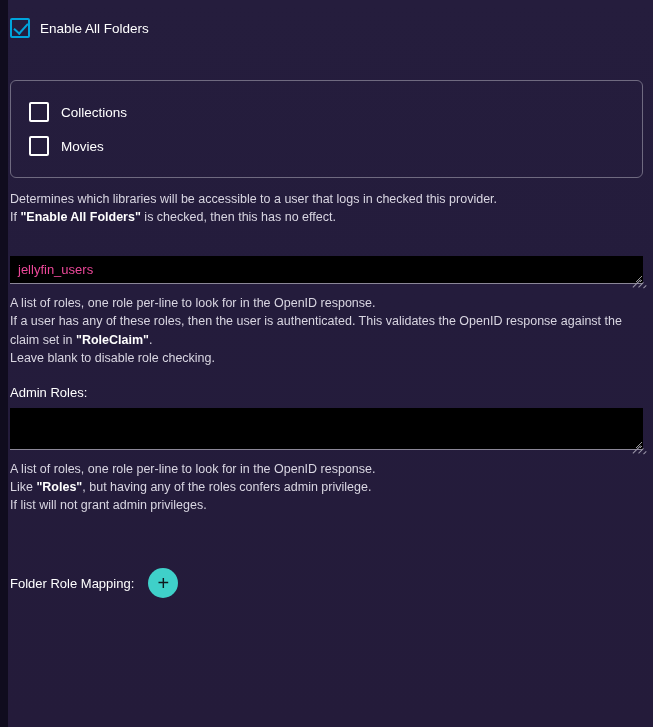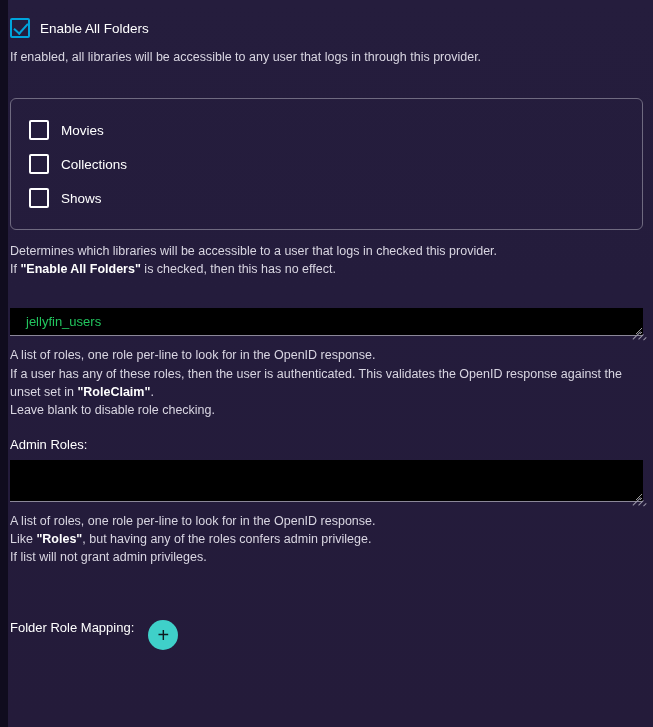--- a/index.html
+++ b/index.html
@@ -94,26 +94,26 @@
     flex: 0 0 auto;
   }
   .folder-name {
     font-size: 13.5px;
     color: #ffffff;
   }
   .ta {
     width: 100%;
     box-sizing: border-box;
     background: #000000;
-    color: #22c55e;
+    color: #ec4899;
     border: none;
     border-bottom: 1px solid #8b8798;
     font-family: "Liberation Sans", sans-serif;
     font-size: 13px;
-    padding: 6px 16px;
+    padding: 6px 8px;
     resize: vertical;
     outline: none;
     display: block;
   }
   .ta-wrap {
     position: relative;
   }
   .ta-grip {
     position: absolute;
     right: 2px;
@@ -144,21 +144,21 @@
     border: none;
     font-size: 20px;
     line-height: 28px;
     text-align: center;
     cursor: pointer;
     font-family: "Liberation Sans", sans-serif;
     padding: 0;
   }
   .mapping-row {
     display: flex;
-    align-items: flex-start;
+    align-items: center;
     gap: 14px;
   }
   .sp8 { height: 8px; }
   .sp10 { height: 10px; }
   .sp12 { height: 12px; }
   .sp14 { height: 14px; }
   .sp18 { height: 18px; }
   .sp22 { height: 22px; }
 </style>
 </head>
@@ -168,38 +168,33 @@
   <div class="gutter"></div>
 
   <div class="sp18"></div>
 
   <div class="row-check">
     <div class="checkbox checked"></div>
     <div class="checkbox-label">Enable All Folders</div>
   </div>
 
   <div class="sp10"></div>
-  <div class="helper">If enabled, all libraries will be accessible to any user that logs in through this provider.</div>
 
   <div class="sp22"></div>
 
   <div class="sp10"></div>
 
   <div class="folders-box">
     <div class="folder-item">
       <div class="folder-box"></div>
-      <div class="folder-name">Movies</div>
+      <div class="folder-name">Collections</div>
     </div>
     <div class="folder-item">
       <div class="folder-box"></div>
-      <div class="folder-name">Collections</div>
-    </div>
-    <div class="folder-item">
-      <div class="folder-box"></div>
-      <div class="folder-name">Shows</div>
+      <div class="folder-name">Movies</div>
     </div>
   </div>
 
   <div class="sp12"></div>
   <div class="helper">Determines which libraries will be accessible to a user that logs in checked this provider.</div>
   <div class="helper">
     <span>If </span><span class="strong">"Enable All Folders"</span><span> is checked, then this has no effect.</span>
   </div>
 
   <div class="sp22"></div>
@@ -211,21 +206,21 @@
       <span class="g1"></span>
         <span class="g2"></span>
         <span class="g3"></span>
     </div>
   </div>
 
   <div class="sp10"></div>
   <div class="helper">A list of roles, one role per-line to look for in the OpenID response.</div>
   <div class="helper">If a user has any of these roles, then the user is authenticated. This validates the OpenID response against the</div>
   <div class="helper">
-    <span>unset set in </span><span class="strong">"RoleClaim"</span><span>.</span>
+    <span>claim set in </span><span class="strong">"RoleClaim"</span><span>.</span>
   </div>
   <div class="helper">Leave blank to disable role checking.</div>
 
   <div class="sp18"></div>
 
   <div class="section-label">Admin Roles:</div>
   <div class="sp8"></div>
   <div class="ta-wrap">
     <textarea class="ta" rows="2" style="height: 42px;"></textarea>
     <div class="ta-grip">

